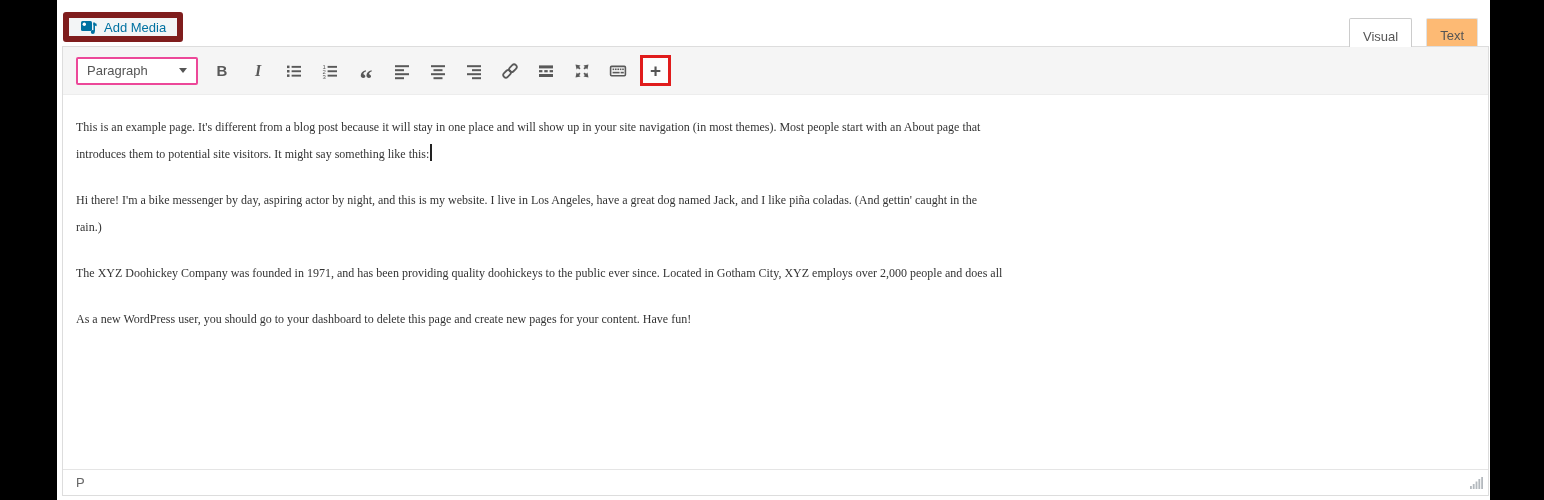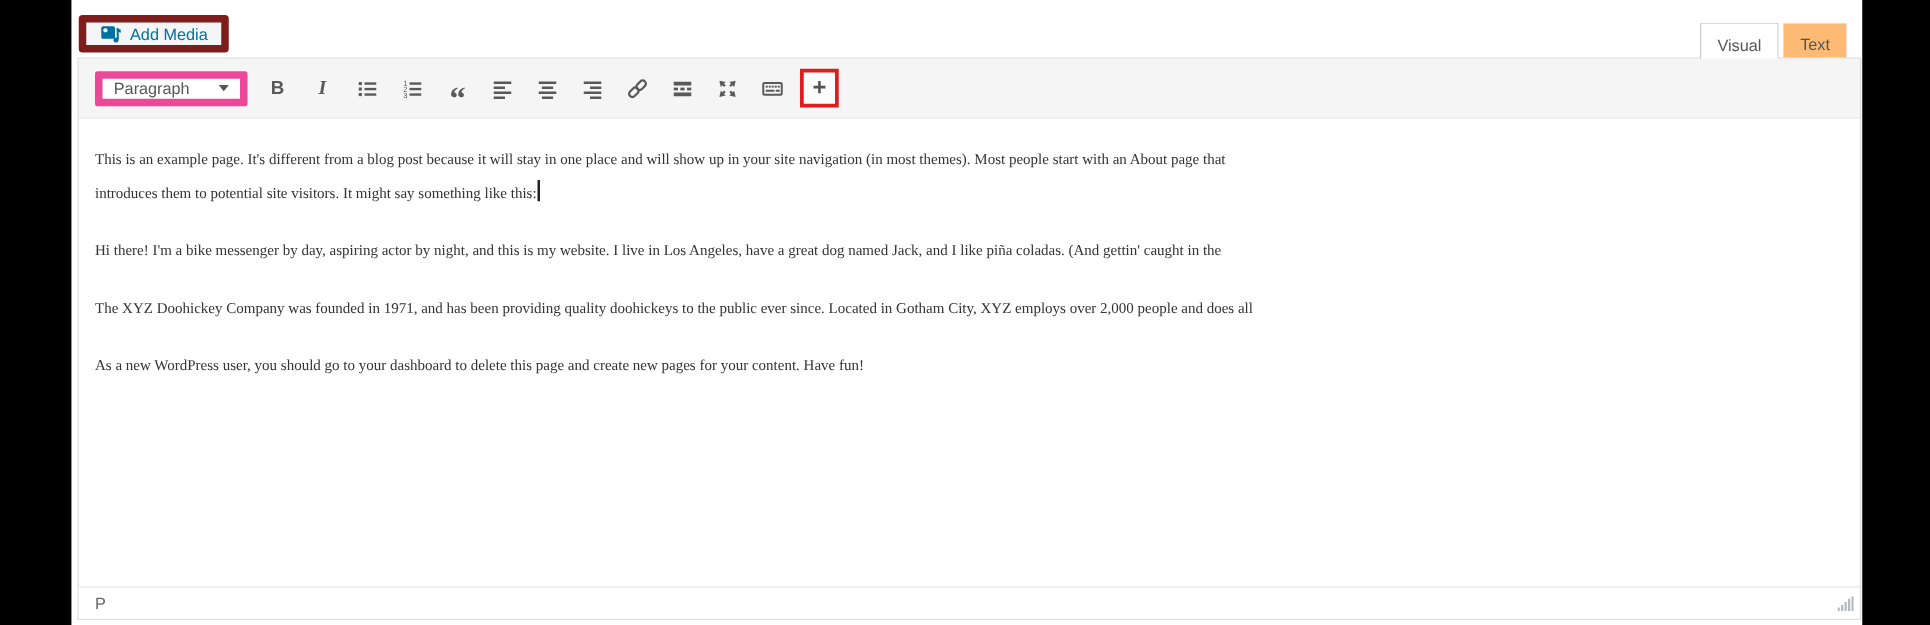--- a/index.html
+++ b/index.html
@@ -7,34 +7,34 @@
          font-family:"Liberation Sans",sans-serif;}
   .page{position:absolute;left:57px;top:0;width:1433px;height:500px;background:#fff;}
 
   
   .add-media{position:absolute;left:6px;top:12px;height:30px;display:inline-flex;align-items:center;
              gap:7px;padding:0 11px;background:#f3f5f6;border:6px solid #7f1d1d;border-radius:3px;
              color:#0071a1;font-size:13px;cursor:pointer;font-family:"Liberation Sans",sans-serif;}
   .add-media svg{display:block;}
 
   
-  .tabs{position:absolute;right:12px;top:18px;display:flex;gap:3px;align-items:flex-start;z-index:3;}
+  .tabs{position:absolute;right:12px;top:18px;display:flex;gap:14px;align-items:flex-start;z-index:3;}
   .tab{box-sizing:border-box;height:28px;padding:6px 13px 0;font-size:13px;color:#555;
        background:#fdba74;border:1px solid #e2e2e2;border-bottom:none;border-radius:2px 2px 0 0;
        cursor:pointer;font-family:"Liberation Sans",sans-serif;}
   .tab.active{background:#fff;border-color:#ccc;height:29px;}
 
   
   .editor{position:absolute;left:5px;top:46px;width:1427px;height:450px;box-sizing:border-box;
           border:1px solid #ddd;background:#fff;z-index:1;}
 
   
   .toolbar{height:48px;background:#f5f5f5;border-bottom:1px solid #ededed;display:flex;
            align-items:center;padding-left:13px;box-sizing:border-box;}
-  .fmt-select{width:122px;height:28px;background:#fff;border:6px solid #ec4899;border-radius:2px;
+  .fmt-select{width:122px;height:28px;background:#fff;border:2px solid #ec4899;border-radius:2px;
               display:flex;align-items:center;justify-content:space-between;padding:0 9px;
               font-size:13px;color:#555;margin-right:10px;cursor:pointer;box-sizing:border-box;}
   .sel-arrow{width:0;height:0;border-left:4px solid transparent;border-right:4px solid transparent;
              border-top:5px solid #555;}
   .tb{width:28px;height:26px;display:flex;align-items:center;justify-content:center;
       background:transparent;border:none;border-radius:2px;margin-right:8px;padding:0;
       cursor:pointer;color:#595959;}
   .tb svg{display:block;}
   .glyph-b{font-weight:bold;font-size:15px;color:#595959;font-family:"Liberation Sans",sans-serif;}
   .glyph-i{font-style:italic;font-weight:bold;font-size:16px;color:#595959;
@@ -231,20 +231,21 @@
         </span>
       </div>
 
       <div class="content">
           <p>
             <span class="line">This is an example page. It's different from a blog post because it will stay in one place and will show up in your site navigation (in most themes). Most people start with an About page that</span>
             <span class="line">introduces them to potential site visitors. It might say something like this:<span class="caret"></span></span>
           </p>
           <p>
             <span class="line">Hi there! I'm a bike messenger by day, aspiring actor by night, and this is my website. I live in Los Angeles, have a great dog named Jack, and I like piña coladas. (And gettin' caught in the</span>
+            <span class="line">rain.)</span>
           </p>
           <p>
             <span class="line">The XYZ Doohickey Company was founded in 1971, and has been providing quality doohickeys to the public ever since. Located in Gotham City, XYZ employs over 2,000 people and does all</span>
           </p>
           <p>
             <span class="line">As a new WordPress user, you should go to your dashboard to delete this page and create new pages for your content. Have fun!</span>
           </p>
         </div>
 
       <div class="statusbar">

